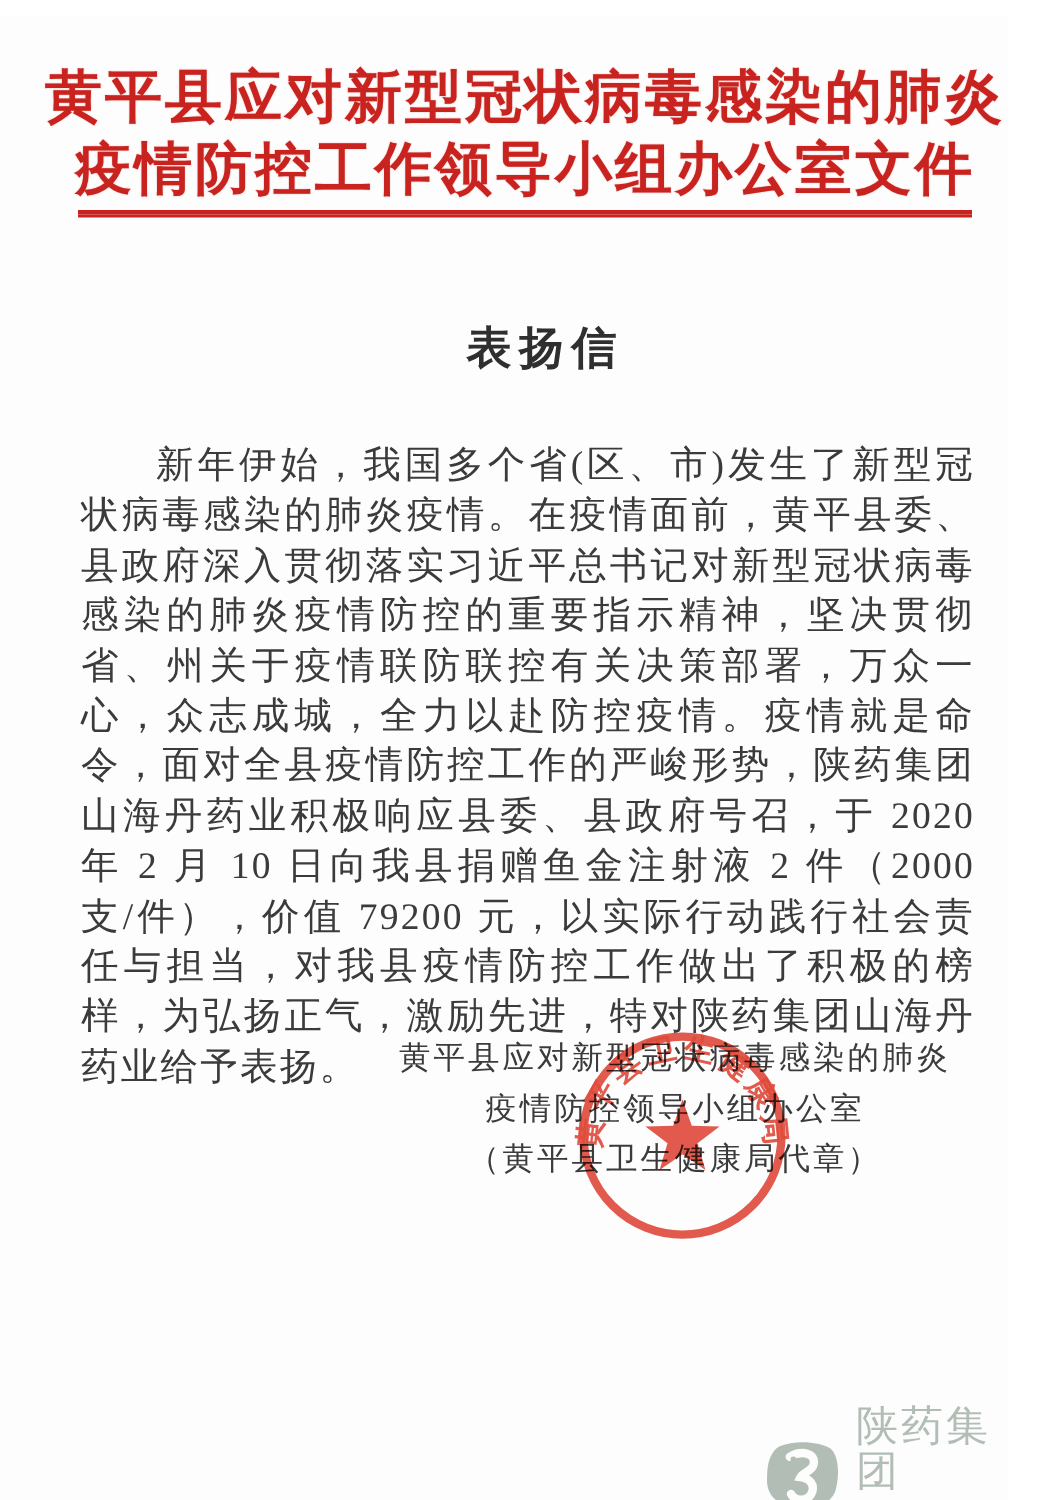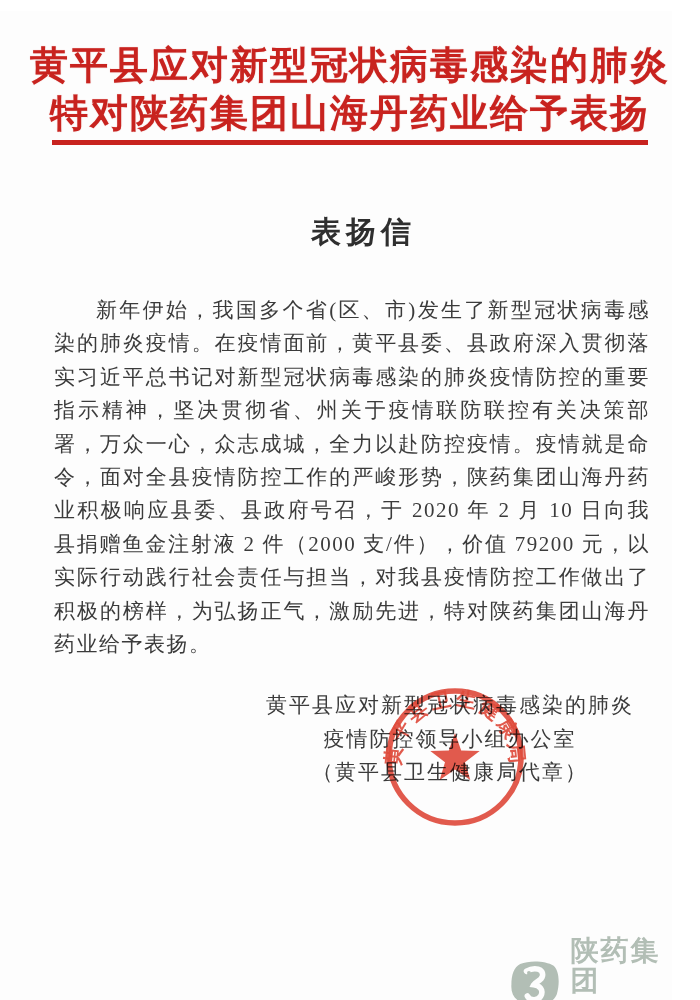--- a/index.html
+++ b/index.html
@@ -50,21 +50,21 @@
     font-weight: bold;
     color: #2f2f2f;
     letter-spacing: 5px;
     padding-left: 27px;
   }
 
   .body-text {
     position: absolute;
     top: 283px; left: 54px;
     width: 596px;
-    font-size: 21px;
+    font-size: 25px;
     line-height: 33.4px;
     letter-spacing: 1.5px;
     color: #3b3b3b;
     text-align: justify;
     text-indent: 2em;
   }
 
   .signature {
     position: absolute;
     top: 678px; left: 225px;
@@ -88,21 +88,21 @@
   .logo {
     position: absolute;
     left: 509px; top: 925px;
     display: flex;
     align-items: center;
   }
   .logo-icon { width: 66px; height: 58px; }
   .logo-textcol { margin-left: 9px; }
   .logo-name {
     font-family: "Liberation Sans", "DejaVu Sans", sans-serif;
-    font-weight: bold;
+    font-weight: normal;
     font-size: 28px;
     line-height: 30px;
     letter-spacing: 2px;
     color: #b2beb5;
   }
   .logo-abbr {
     font-family: Liberation Serif, serif;
     font-size: 15px;
     letter-spacing: 4px;
     color: #c2410c;
@@ -116,21 +116,21 @@
     background: #161616;
   }
 </style>
 </head>
 <body>
 
 <div class="page">
 
   <div class="doc-header">
     <div>黄平县应对新型冠状病毒感染的肺炎</div>
-    <div>特对陕药集团山海丹药业给予表扬</div>
+    <div>疫情防控工作领导小组办公室文件</div>
   </div>
 
   <div class="red-rule"></div>
 
   <div class="letter-title">表扬信</div>
 
   <p class="body-text">新年伊始，我国多个省(区、市)发生了新型冠状病毒感染的肺炎疫情。在疫情面前，黄平县委、县政府深入贯彻落实习近平总书记对新型冠状病毒感染的肺炎疫情防控的重要指示精神，坚决贯彻省、州关于疫情联防联控有关决策部署，万众一心，众志成城，全力以赴防控疫情。疫情就是命令，面对全县疫情防控工作的严峻形势，陕药集团山海丹药业积极响应县委、县政府号召，于 2020 年 2 月 10 日向我县捐赠鱼金注射液 2 件（2000 支/件），价值 79200 元，以实际行动践行社会责任与担当，对我县疫情防控工作做出了积极的榜样，为弘扬正气，激励先进，特对陕药集团山海丹药业给予表扬。</p>
 
   <div class="signature">
     <div>黄平县应对新型冠状病毒感染的肺炎</div>

